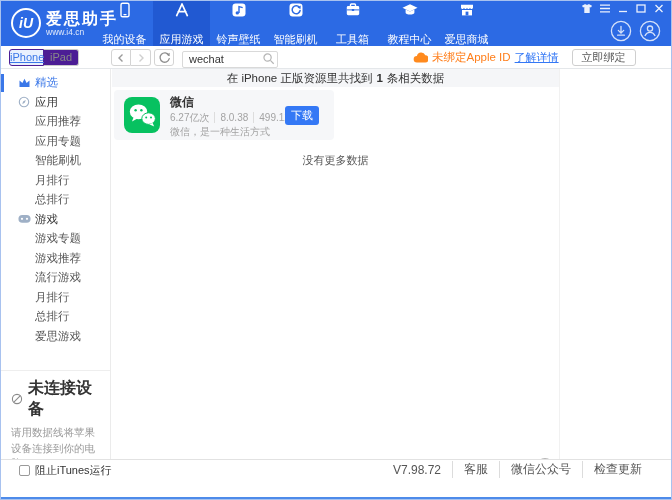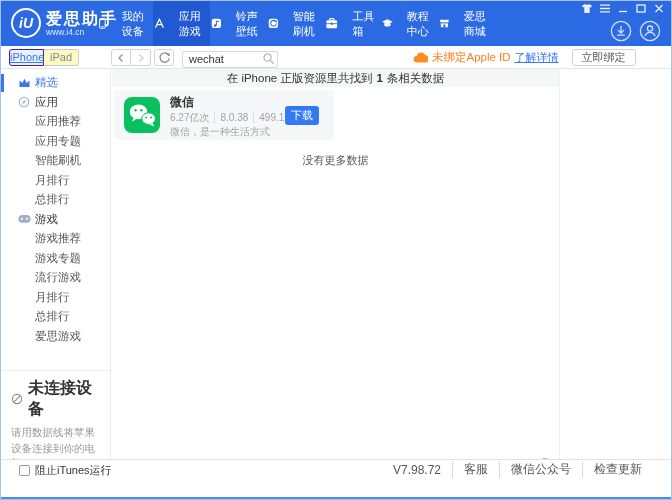--- a/index.html
+++ b/index.html
@@ -10,31 +10,31 @@
   .hdr { position:absolute; top:0; left:0; right:0; height:45px; background:#2c6ae4; }
   .winctrl { position:absolute; top:3px; right:7px; display:flex; gap:8px; align-items:center; }
   .winctrl span { display:inline-flex; width:10px; height:9px; opacity:.9; cursor:default; }
   .logo { position:absolute; left:10px; top:7px; display:flex; align-items:center; }
   .logo-circle { width:30px; height:30px; border:2.5px solid #fff; border-radius:50%; color:#fff;
     font-weight:bold; font-style:italic; font-size:14px; display:flex; align-items:center; justify-content:center; }
   .logo-text { margin-left:5px; color:#fff; }
   .logo-title { font-size:16px; font-weight:bold; letter-spacing:2px; line-height:17px; }
   .logo-url { font-size:8.5px; opacity:.85; line-height:10px; }
   .nav { position:absolute; left:95px; top:0; height:45px; display:flex; }
-  .nav-item { width:57px; height:45px; display:flex; align-items:center; justify-content:center;
+  .nav-item { width:57px; height:45px; display:flex; flex-direction:column; align-items:center; justify-content:center;
     gap:13px; color:#fff; font-size:11px; cursor:pointer; }
   .nav-item.active { background:#2159d2; }
   .nav-ic { width:18px; height:18px; display:flex; align-items:center; justify-content:center; }
   .hdr-right { position:absolute; right:10px; top:19px; display:flex; gap:7px; }
   .hdr-right span { width:22px; height:22px; display:inline-flex; }
 
   
   .toolbar { position:absolute; top:45px; left:0; right:0; height:23px; background:#fff; border-bottom:1px solid #e4e7ea; }
   .segs { position:absolute; left:8px; top:3px; display:flex; }
-  .seg { width:35px; height:17px; font-size:11px; line-height:15px; text-align:center; border:1px solid #cccccc; color:#888; background:#fef9c3; cursor:pointer; }
+  .seg { width:35px; height:17px; font-size:11px; line-height:15px; text-align:center; border:1px solid #cccccc; color:#888; background:#4c1d95; cursor:pointer; }
   .seg.first { border-radius:3px 0 0 3px; }
   .seg.last  { border-radius:0 3px 3px 0; border-left:none; }
   .seg.active { border:1px solid #4c1d95; background:#e9f1fe; color:#3a77e8;text-decoration:underline; }
   .navbtns { position:absolute; left:110px; top:3px; display:flex; }
   .tbtn { width:20px; height:17px; border:1px solid #d4d4d4; background:#fff; display:flex; align-items:center; justify-content:center; cursor:pointer; }
   .tbtn.bk { border-radius:3px 0 0 3px; }
   .tbtn.fw { border-radius:0 3px 3px 0; border-left:none; }
   .tbtn.rf { position:absolute; left:153px; top:3px; border-radius:3px; }
   .search { position:absolute; left:181px; top:3px; width:96px; height:17px; }
   .search input { width:100%; height:100%; border:1px solid #d9d9d9; border-radius:2px; font-size:11px; padding:0 18px 0 6px;
@@ -302,24 +302,24 @@
         <span class="sic">
             <svg viewBox="0 0 14 11">
               <rect x="0.5" y="1.2" width="13" height="8.3" rx="4.1" fill="#9fb0c6"></rect>
               <circle cx="4.3" cy="5.3" r="1.2" fill="#fff"></circle>
               <circle cx="9.7" cy="5.3" r="1.2" fill="#fff"></circle>
             </svg>
           </span>
         <span>游戏</span>
       </li>
       <li class="side-item child">
+          <span>游戏专题</span>
+        </li>
+      <li class="side-item child">
           <span>游戏推荐</span>
-        </li>
-      <li class="side-item child">
-          <span>游戏专题</span>
         </li>
       <li class="side-item child">
           <span>流行游戏</span>
         </li>
       <li class="side-item child">
           <span>月排行</span>
         </li>
       <li class="side-item child">
           <span>总排行</span>
         </li>

